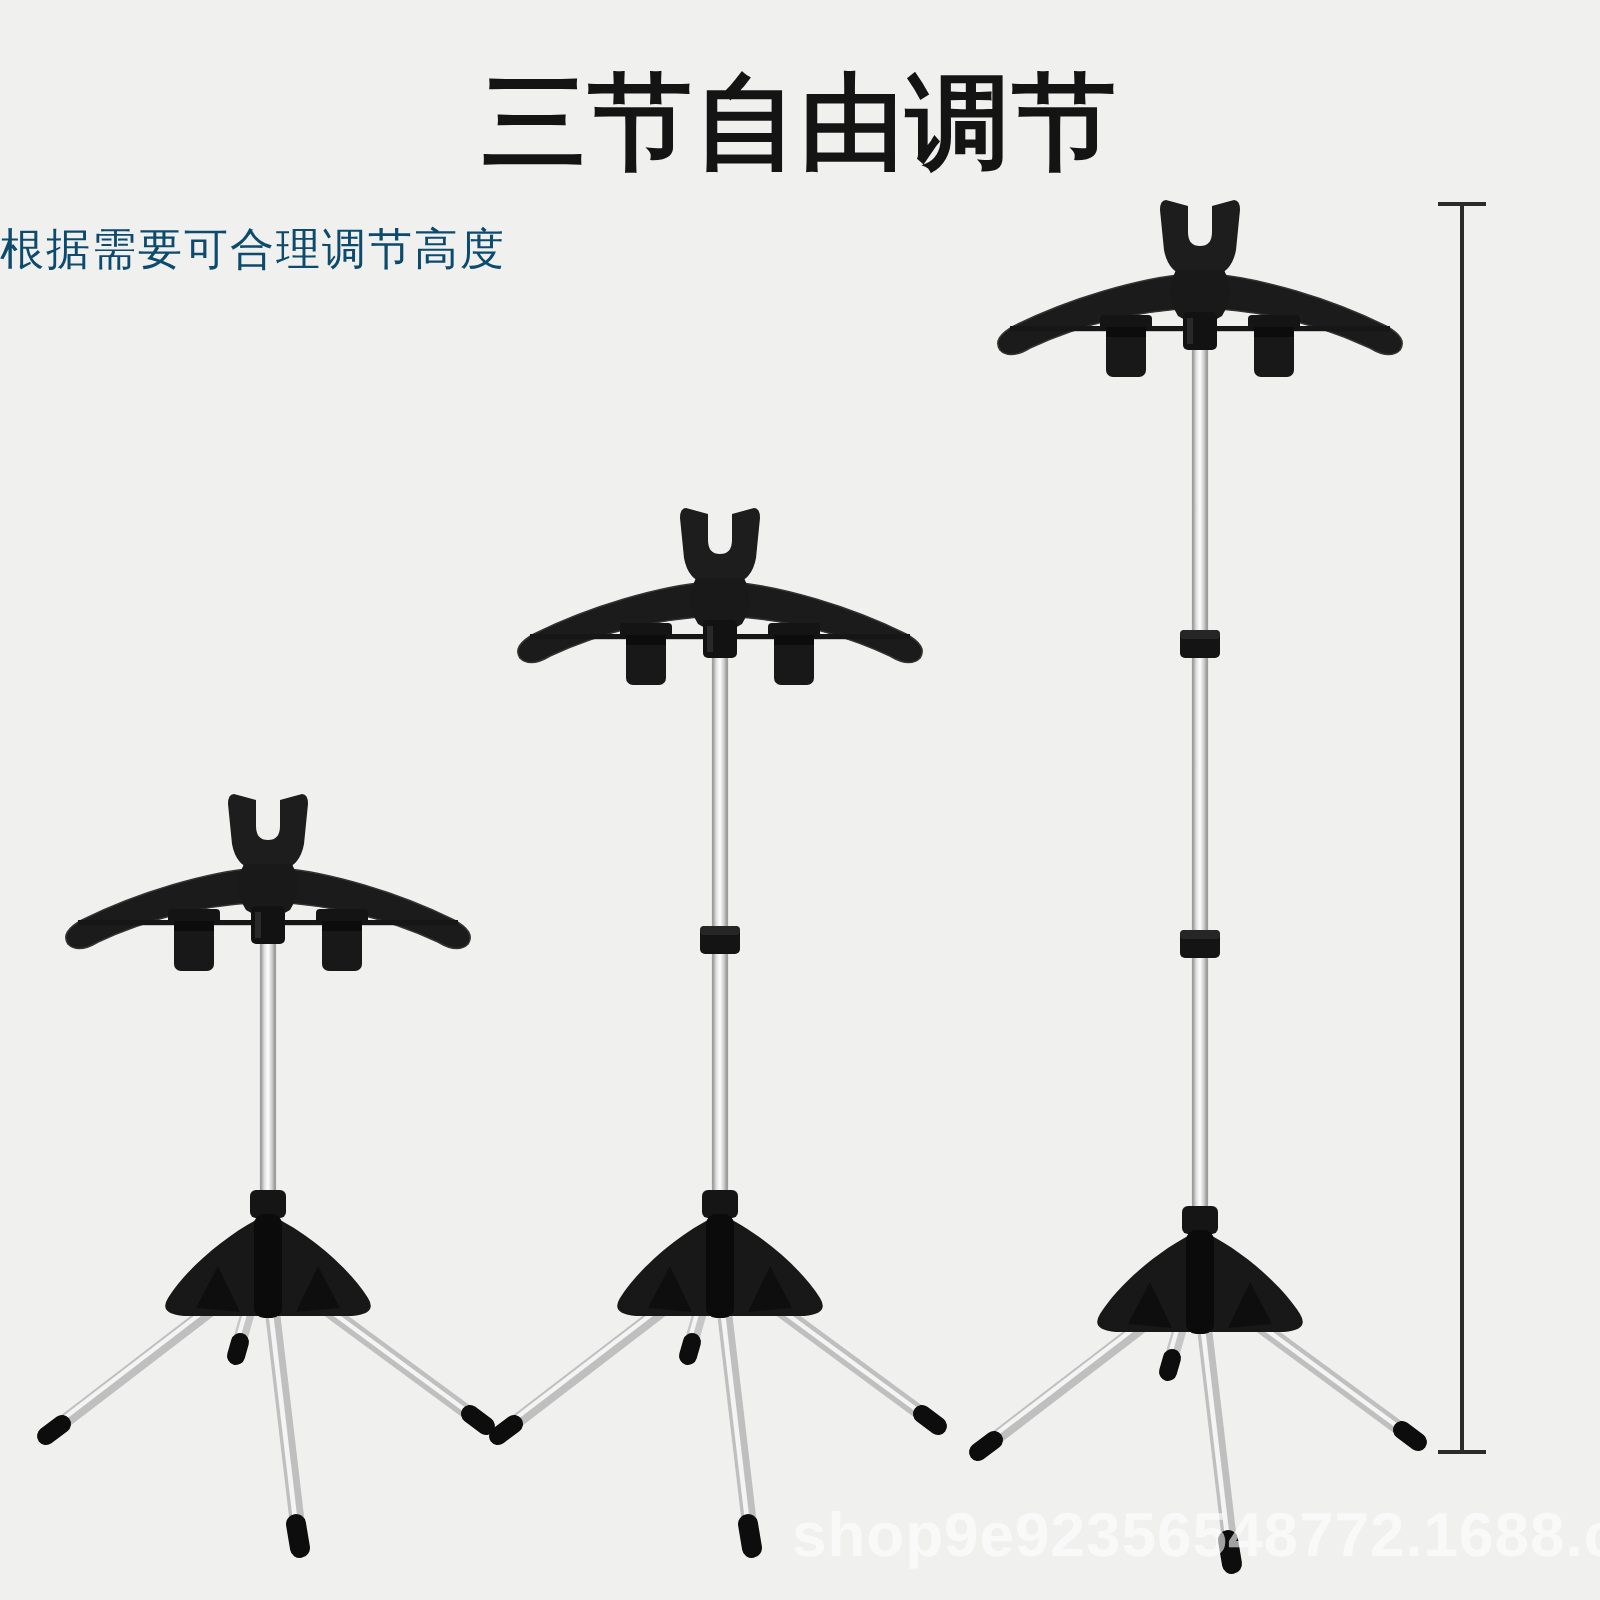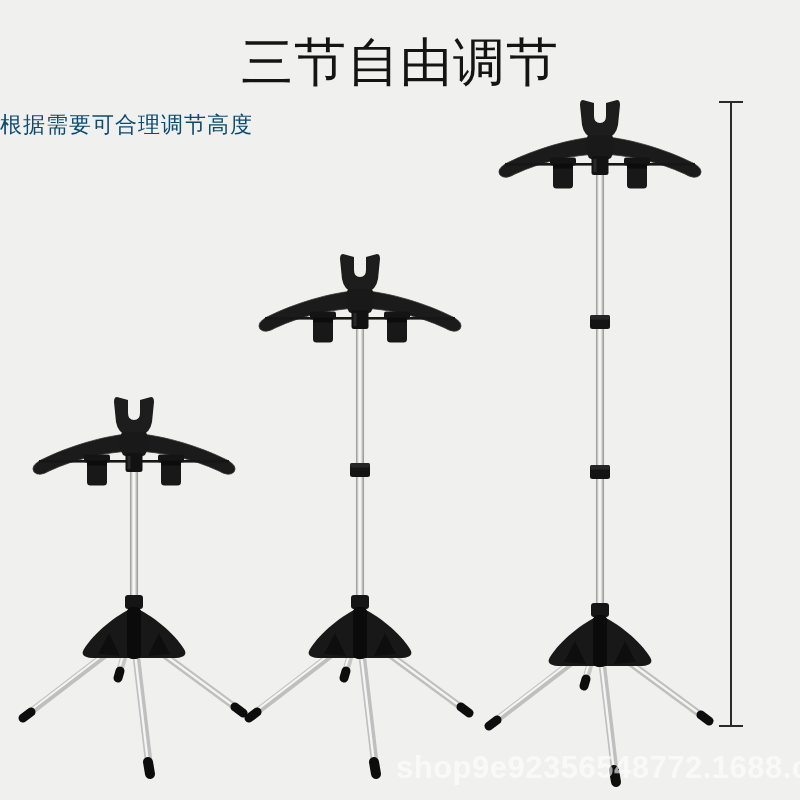--- a/index.html
+++ b/index.html
@@ -1,21 +1,21 @@
 <!DOCTYPE html>
 <html><head>
 <meta charset="utf-8">
 <style>
   html,body{margin:0;padding:0;}
   body{font-family:"Liberation Sans","DejaVu Sans",sans-serif;}
   #canvas{position:relative;width:800px;height:800px;background:#f0f0ee;overflow:hidden;}
 
   .title{
     position:absolute;left:0;right:0;top:34px;
-    text-align:center;font-size:52px;font-weight:400;
+    text-align:center;font-size:52px;font-weight:700;
     color:#141414;letter-spacing:1px;line-height:1.1;
   }
   .subtitle{
     position:absolute;left:0;right:0;top:110px;
     text-align:left;font-size:22px;font-weight:500;
     color:#0c4a6e;letter-spacing:1px;
   }
 
   .measure-line{position:absolute;left:730px;top:102px;width:2px;height:624px;background:#2b2b2b;}
   .measure-cap{position:absolute;width:24px;height:2px;background:#2b2b2b;left:719px;}

